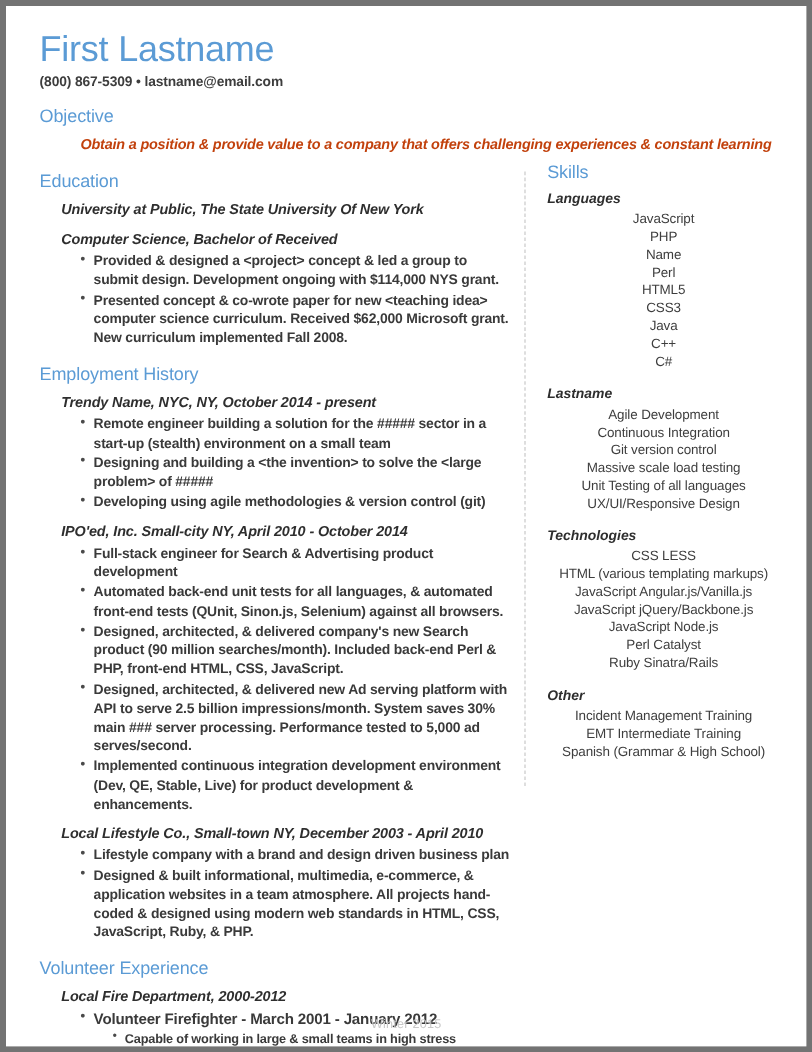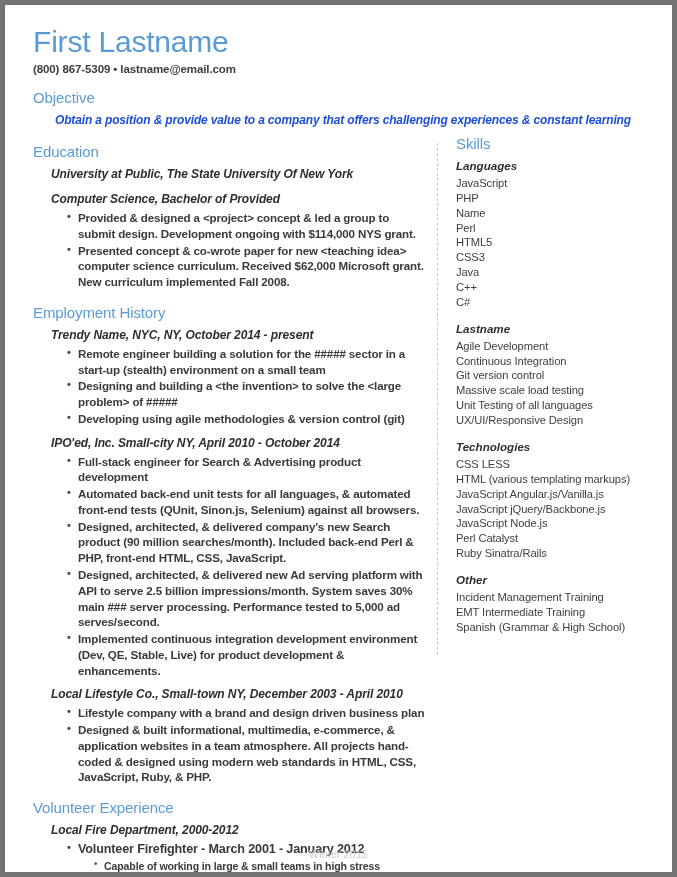--- a/index.html
+++ b/index.html
@@ -84,23 +84,23 @@
     margin: 8px 0 2px 0;
     line-height: 1.42;
     letter-spacing: -0.1px;
   }
   .subsect.first { margin-top: 4px; }
 
   .objective-text {
     font-size: 12px;
     font-style: italic;
     font-weight: bold;
-    color: #1d4ed8;
+    color: #c2410c;
     line-height: 1.5;
-    margin: 2px 0 0 22px;
+    margin: 2px 0 0 34px;
     max-width: 580px;
     letter-spacing: -0.15px;
   }
 
   .indent { margin-left: 18px; }
 
   
   ul.b1 {
     list-style: none;
     margin: 2px 0 0 0;
@@ -162,20 +162,21 @@
   .skill-list {
     list-style: none;
     margin: 0;
     padding: 0;
   }
   .skill-list li {
     font-size: 11.2px;
     color: #3e3e3e;
     line-height: 1.33;
     letter-spacing: -0.1px;
+    text-align: center;
   }
 
   
   .footer {
     position: absolute;
     left: 0;
     right: 0;
     bottom: 12px;
     text-align: center;
     font-size: 10.5px;
@@ -199,21 +200,21 @@
   </section>
 
   <div class="cols">
 
     <div class="col-left">
 
       <section>
         <h2 class="sect">Education</h2>
         <div class="indent">
           <div class="subsect first">University at Public, The State University Of New York</div>
-          <div class="subsect">Computer Science, Bachelor of Provided</div>
+          <div class="subsect">Computer Science, Bachelor of Received</div>
           <ul class="b1">
               <li>Provided &amp; designed a &lt;project&gt; concept &amp; led a group to submit design. Development ongoing with $114,000 NYS grant.</li>
               <li>Presented concept &amp; co-wrote paper for new &lt;teaching idea&gt; computer science curriculum. Received $62,000 Microsoft grant. New curriculum implemented Fall 2008.</li>
             </ul>
         </div>
       </section>
 
       <section>
         <h2 class="sect">Employment History</h2>
         <div class="indent">

